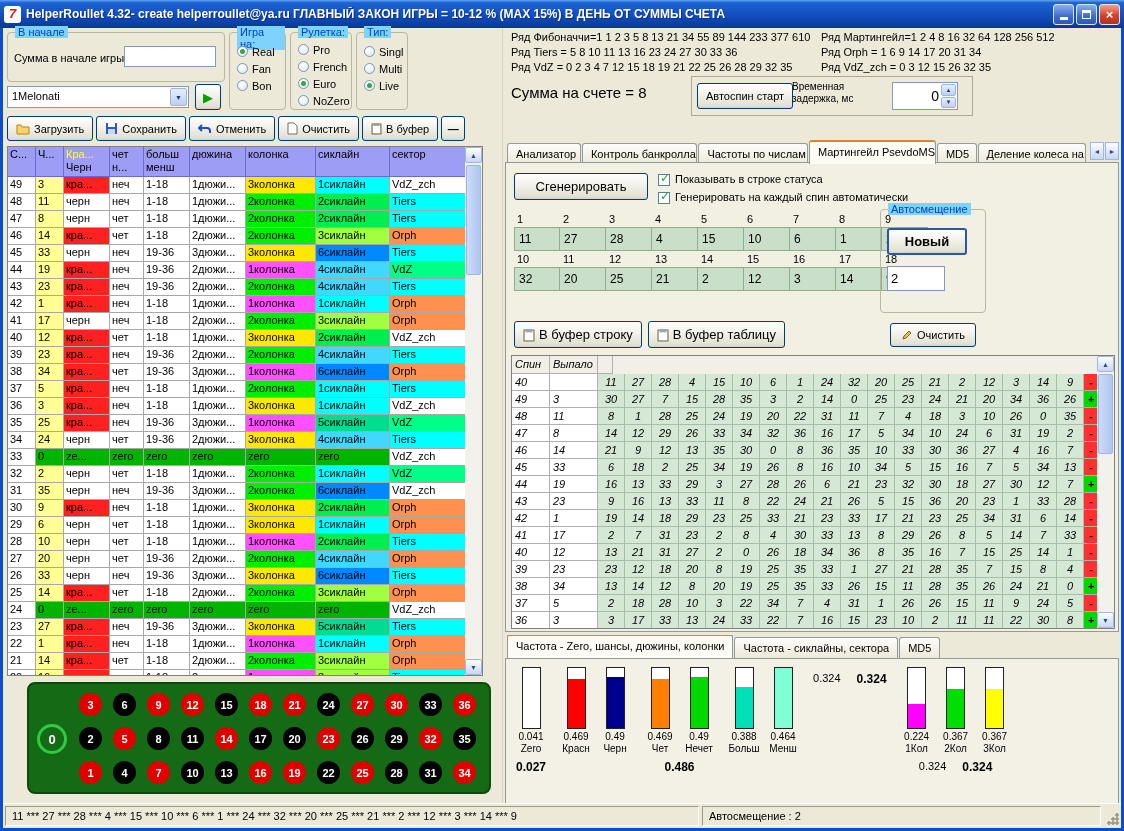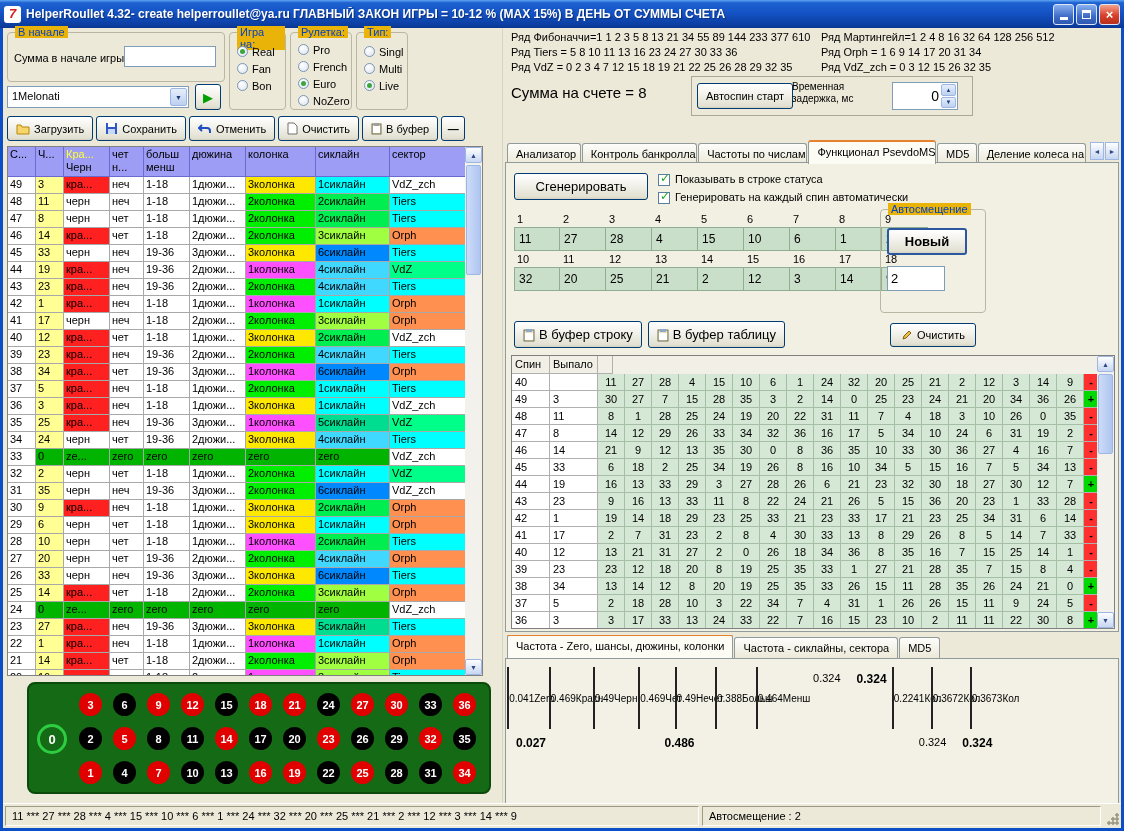--- a/index.html
+++ b/index.html
@@ -14,21 +14,21 @@
 .wbtn.close{background:linear-gradient(180deg,#F2A38C,#D8402A 55%,#B8301C);}
 .glyph-min{width:8px;height:3px;background:#fff;margin-top:9px;}
 .glyph-max{width:9px;height:9px;border:1px solid #fff;border-top:3px solid #fff;}
 .glyph-x{font-size:13px;font-weight:bold;line-height:1;}
 
 .content{position:absolute;left:0;top:28px;right:0;bottom:25px;background:#ECE9D8;}
 .left-pane{position:absolute;left:0;top:0;width:498px;height:778px;}
 .right-pane{position:absolute;left:499px;top:0;right:0;height:778px;border-left:1px solid #D8D4C4;}
 
 .grpbox{position:absolute;border:1px solid #B9B6A3;border-radius:4px;}
-.grp-title{position:absolute;top:-7px;left:7px;background:#eab308;padding:0 3px;color:#0042C8;font-size:11px;}
+.grp-title{position:absolute;top:-7px;left:7px;background:#7dd3fc;padding:0 3px;color:#0042C8;font-size:11px;}
 .lbl{font-size:11px;color:#000;}
 .tbox{border:1px solid #7F9DB9;background:#fff;font-size:11px;padding:2px 3px;}
 
 .radio-list{position:absolute;left:7px;top:10px;right:2px;}
 .radio-row{display:flex;align-items:center;gap:4px;height:17px;cursor:default;}
 .radio-dot{width:11px;height:11px;border:1px solid #7A96B8;border-radius:50%;background:radial-gradient(circle at 35% 30%,#fff,#DDE4EE);position:relative;flex:none;}
 .radio-dot.sel::after{content:"";position:absolute;left:2px;top:2px;width:5px;height:5px;border-radius:50%;background:#3CA63C;}
 .radio-label{font-size:11px;}
 .cb-row{display:flex;align-items:flex-start;gap:5px;cursor:default;}
 .cb-box{width:12px;height:12px;border:1px solid #5A7EA0;background:#fff;position:relative;flex:none;margin-top:1px;}
@@ -105,21 +105,21 @@
 .st-num{width:27px;text-align:center;background:#D5E8D5;border-right:1px solid #A6BEA6;border-bottom:1px solid #A6BEA6;}
 .st-nums-head{width:486px;text-align:center;}
 .st-sign{width:15px;text-align:center;font-weight:bold;}
 .st-sign.plus{background:#00D800;}
 .st-sign.minus{background:#FF3030;}
 
 .freq-panel{position:absolute;left:2px;top:630px;right:2px;height:146px;border:1px solid #919B9C;background:#F3F1E5;}
 .freq-bars{position:absolute;left:10px;top:8px;display:flex;}
 .bar-group{display:flex;flex-direction:column;margin-right:15px;}
 .bar-row{display:flex;gap:9px;justify-content:center;}
-.bar-col{width:30px;display:flex;flex-direction:row;align-items:center;justify-content:center;}
+.bar-col{width:30px;display:flex;flex-direction:column;align-items:center;}
 .bar-box{width:19px;height:62px;border:1px solid #222;background:#fff;position:relative;margin-bottom:2px;}
 .bar-fill{position:absolute;left:0;right:0;bottom:0;}
 .bar-val{font-size:10px;line-height:12px;}
 .bar-lab{font-size:10px;line-height:12px;}
 .bar-agg{display:flex;justify-content:center;gap:16px;font-size:11px;margin-top:5px;}
 .agg-val.bold{font-weight:bold;font-size:12px;}
 
 .statusbar{position:absolute;left:0;right:0;bottom:0;height:25px;background:#ECE9D8;border-top:1px solid #fff;}
 .sb-panel{position:absolute;top:2px;bottom:2px;border:1px solid;border-color:#9D9A86 #FFFFFF #FFFFFF #9D9A86;font-size:11px;padding:3px 6px;white-space:nowrap;overflow:hidden;}
 .sb-p1{left:2px;width:694px;}
@@ -737,21 +737,21 @@
                 <span>▼</span>
               </div>
           </div>
         </div>
       </div>
 
       <div class="tabstrip" style="left:4px;top:112px;right:34px;height:24px;overflow:hidden;" id="main-tabs">
           <div class="tab">Анализатор</div>
           <div class="tab">Контроль банкролла</div>
           <div class="tab">Частоты по числам</div>
-          <div class="tab active">Функционал PsevdoMS</div>
+          <div class="tab active">Мартингейл PsevdoMS</div>
           <div class="tab">MD5</div>
           <div class="tab">Деление колеса на</div>
         </div>
       <div class="tabscroll">
         <div class="tsc">
             <span>◄</span>
           </div>
         <div class="tsc">
             <span>►</span>
           </div>
@@ -855,21 +855,21 @@
         <div class="btn clr-btn">
           <span class="ico">
               <svg width="12" height="12" viewBox="0 0 12 12">
                 <path d="M2 10 L3 7 L8 2 L10 4 L5 9 Z" fill="#F0C040" stroke="#806020"></path>
               </svg>
             </span>
           <span>Очистить</span>
         </div>
 
         <div class="stable">
-          <div id="spin-table" style="position:absolute;left:0;top:0;right:17px;">
+          <div id="spin-table" style="position:absolute;left:0;top:0;right:17px;font-style:italic;">
               <div class="st-row st-head">
                 <div class="st-cell st-spin">Спин</div>
                 <div class="st-cell st-hit">Выпало</div>
                 <div class="st-cell st-sign"></div>
               </div>
               <div class="st-row">
                 <div class="st-cell st-spin">40</div>
                 <div class="st-cell st-hit"></div>
                 <div class="st-cell st-num">11</div>
                 <div class="st-cell st-num">27</div>

